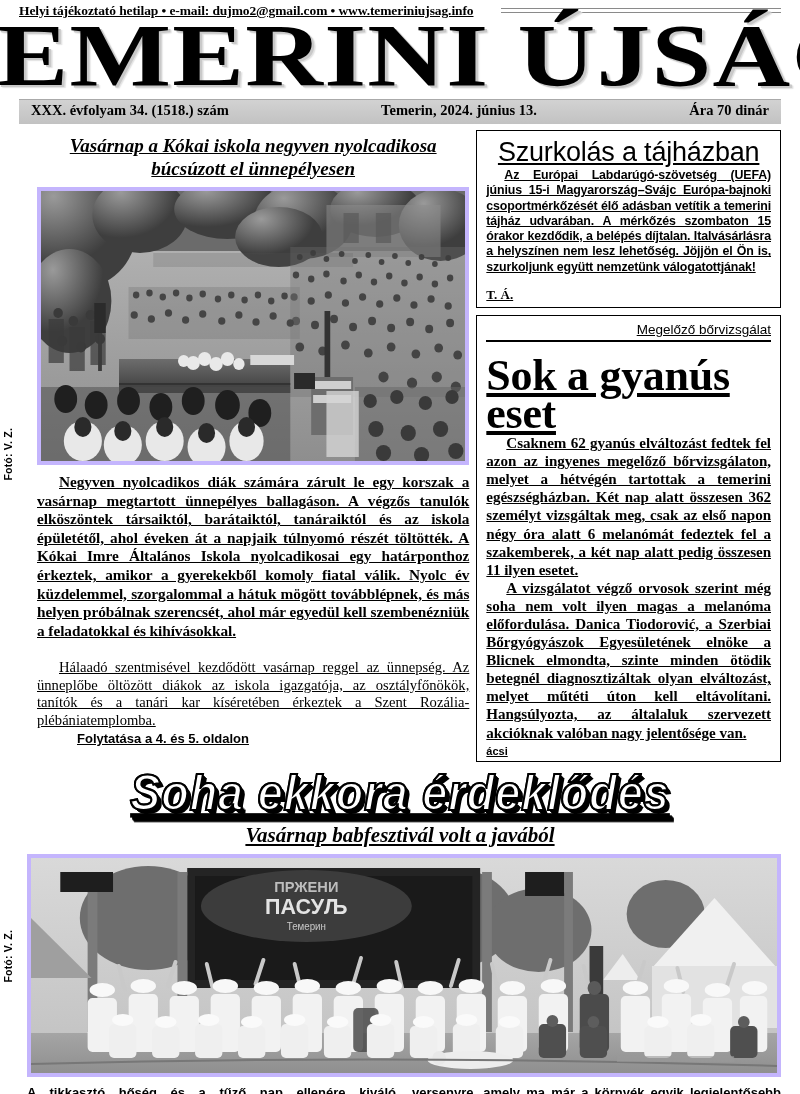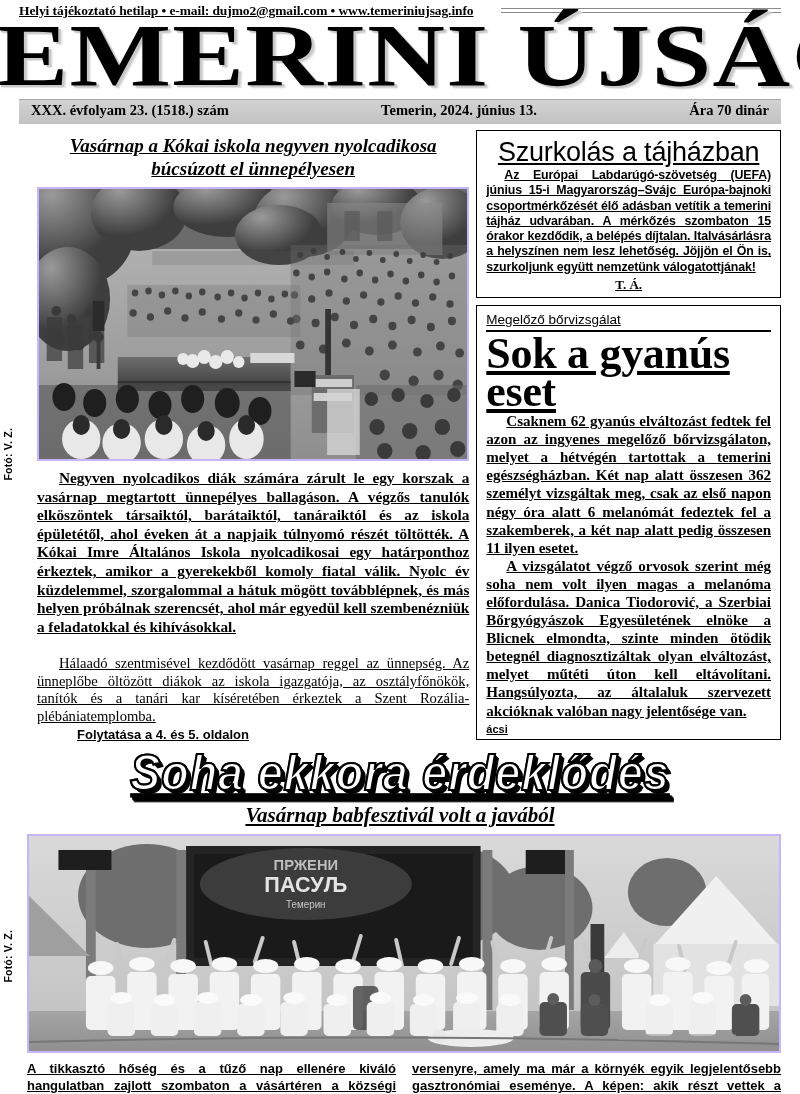--- a/index.html
+++ b/index.html
@@ -111,21 +111,21 @@
   .lead-sub {
     font-family: "Liberation Serif", serif;
     font-style: italic;
     font-weight: bold;
     font-size: 19px;
     line-height: 23px;
     text-align: center;
     margin-top: 4px;
   }
   .photo {
-    border: 2px solid #c4b5fd;
+    border: 4px solid #c4b5fd;
     position: relative;
     overflow: hidden;
     background: #f0abfc;
   }
   .photo-top {
     height: 270px;
     margin-top: 7px;
   }
   .credit {
     position: absolute;
@@ -179,24 +179,24 @@
     font-family: "Liberation Sans", sans-serif;
     font-weight: 300;
     font-size: 27px;
     line-height: 31px;
     text-align: center;
     letter-spacing: -0.2px;
   }
   .kicker {
     font-family: "Liberation Sans", sans-serif;
     font-size: 13.5px;
-    text-align: left;
+    text-align: right;
     padding-bottom: 3px;
     border-bottom: 2px solid #000;
-    margin-bottom: 3px;
+    margin-bottom: 15px;
   }
   .box-head-serif {
     font-family: "Liberation Serif", serif;
     font-weight: bold;
     font-size: 44px;
     line-height: 38px;
     text-align: left;
     letter-spacing: -0.3px;
     margin-bottom: 1px;
   }
@@ -215,22 +215,22 @@
     font-size: 15.1px;
     line-height: 18.1px;
     text-align: justify;
     text-indent: 20px;
     letter-spacing: -0.05px;
   }
   .byline {
     font-family: "Liberation Serif", serif;
     font-weight: bold;
     font-size: 13px;
-    text-align: center;
-    margin-top: 2px;
+    text-align: left;
+    margin-top: 12px;
   }
   .byline-sans {
     font-family: "Liberation Sans", sans-serif;
     font-weight: bold;
     font-size: 11px;
     margin-top: 3px;
   }
 
   
   .bottom { margin-top: 6px; position: relative; }
@@ -289,21 +289,21 @@
     <div class="strap-rules">
       <div></div>
         <div></div>
     </div>
     <div class="strapline">Helyi tájékoztató hetilap • e-mail: dujmo2@gmail.com • www.temeriniujsag.info</div>
     <div class="logo-wrap">
       <div class="logo">TEMERINI ÚJSÁG</div>
     </div>
     <div class="infobar">
       <div class="row">
-        <span>XXX. évfolyam 23. (1518.) szám</span>
+        <span>XXX. évfolyam 34. (1518.) szám</span>
         <span class="mid">Temerin, 2024. június 13.</span>
         <span>Ára 70 dinár</span>
       </div>
     </div>
   </div>
 
   <div class="content">
 
     <div class="col-left">
       <div class="lead-sub">Vasárnap a Kókai iskola negyven nyolcadikosa búcsúzott el ünnepélyesen</div>

